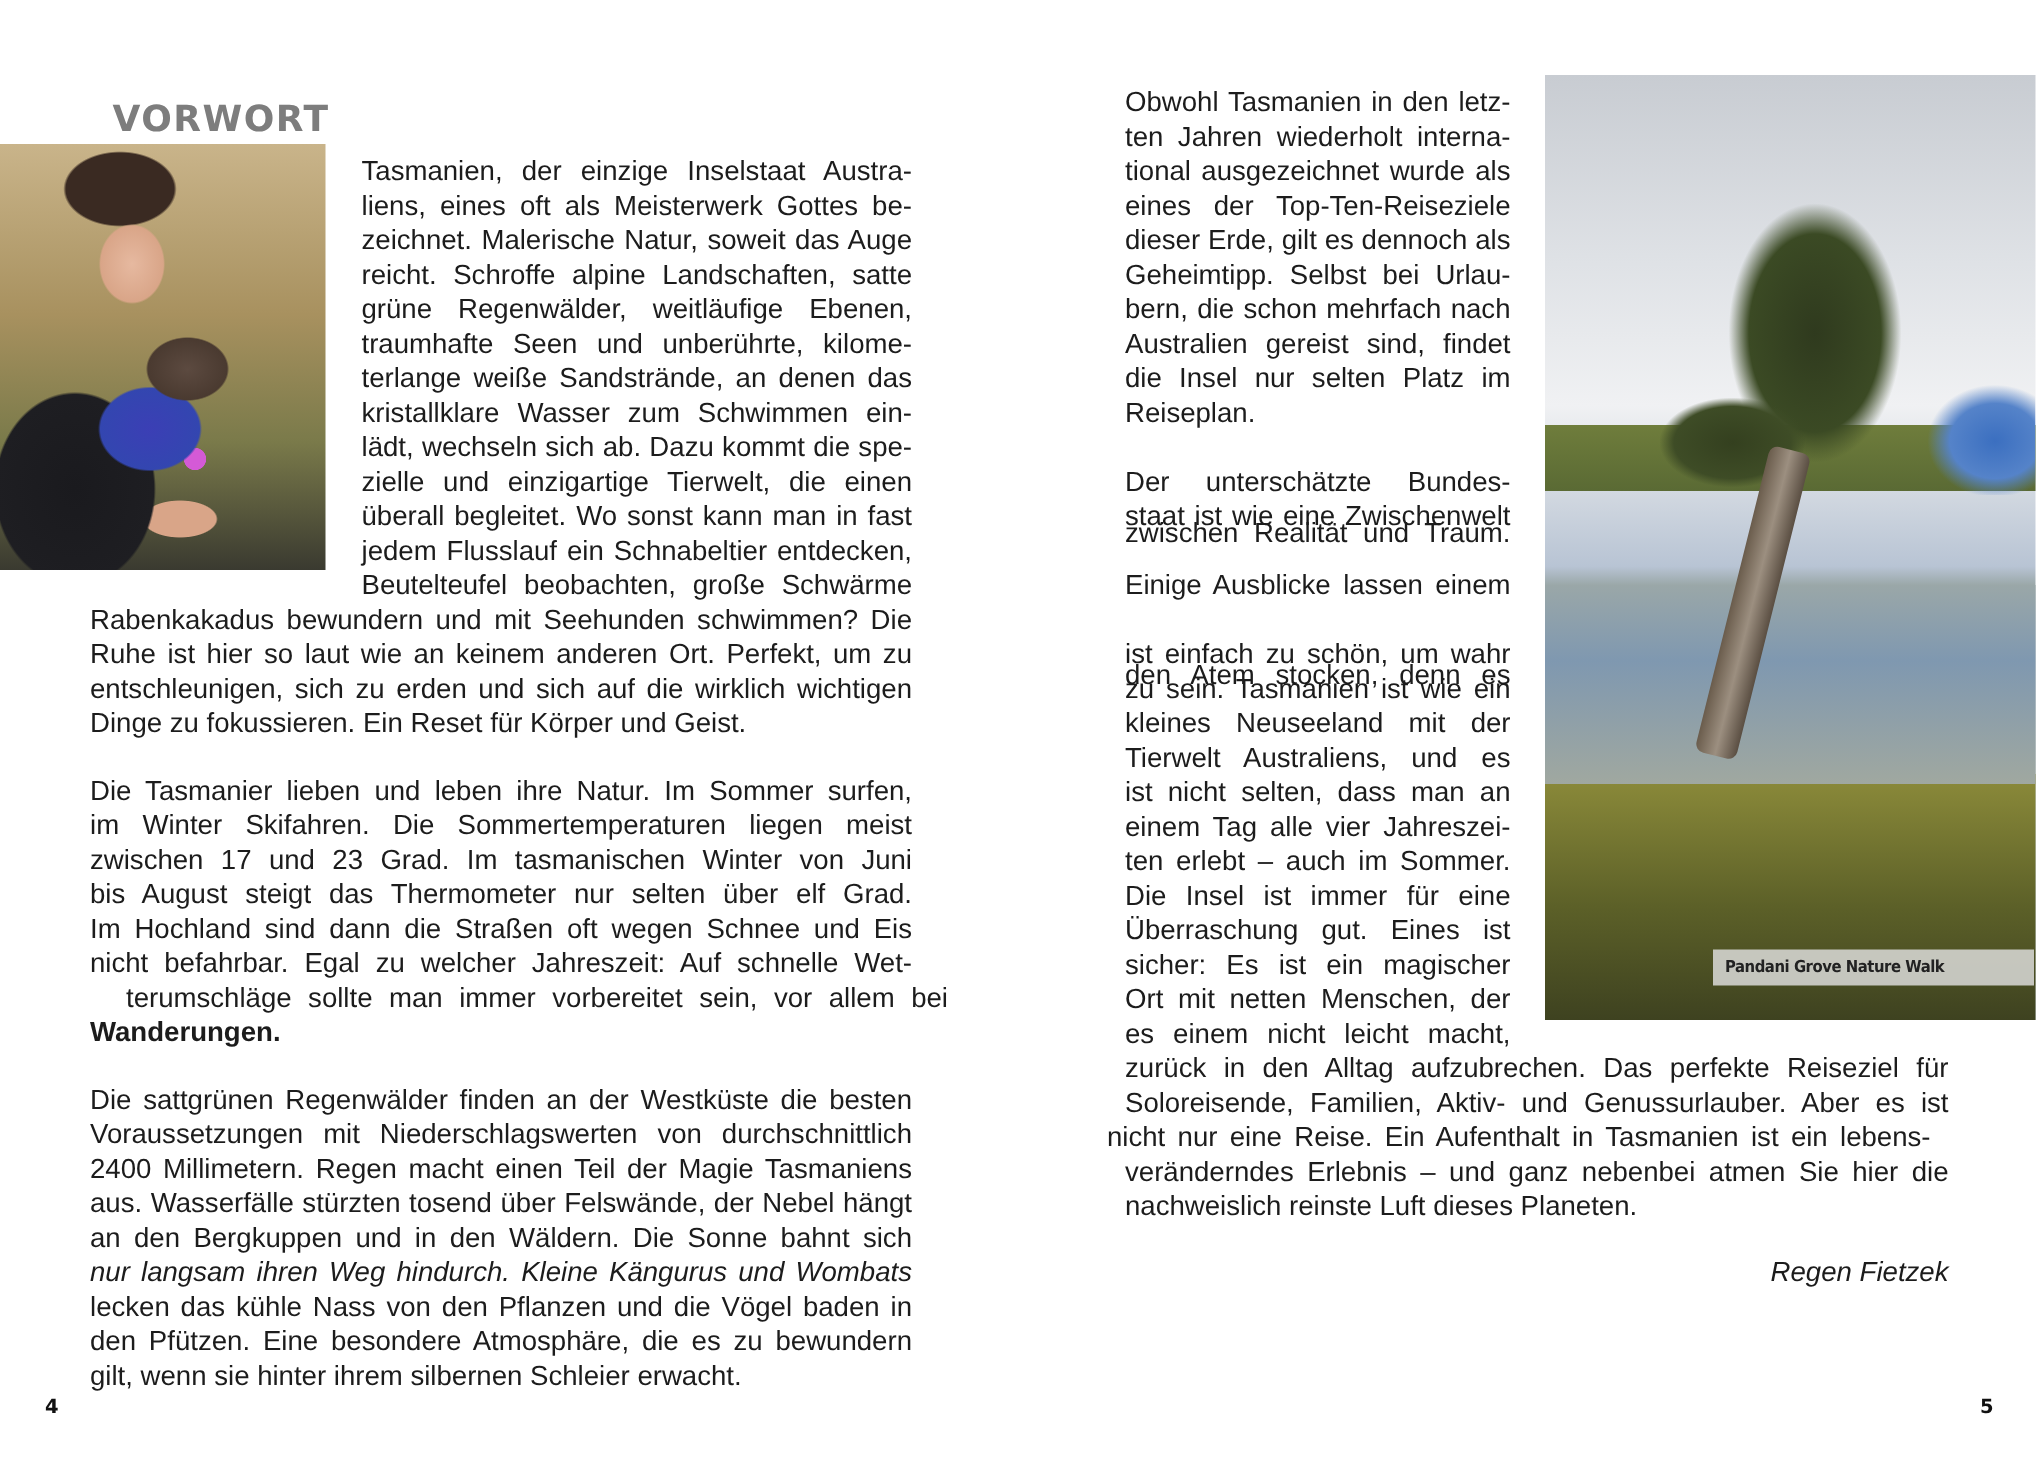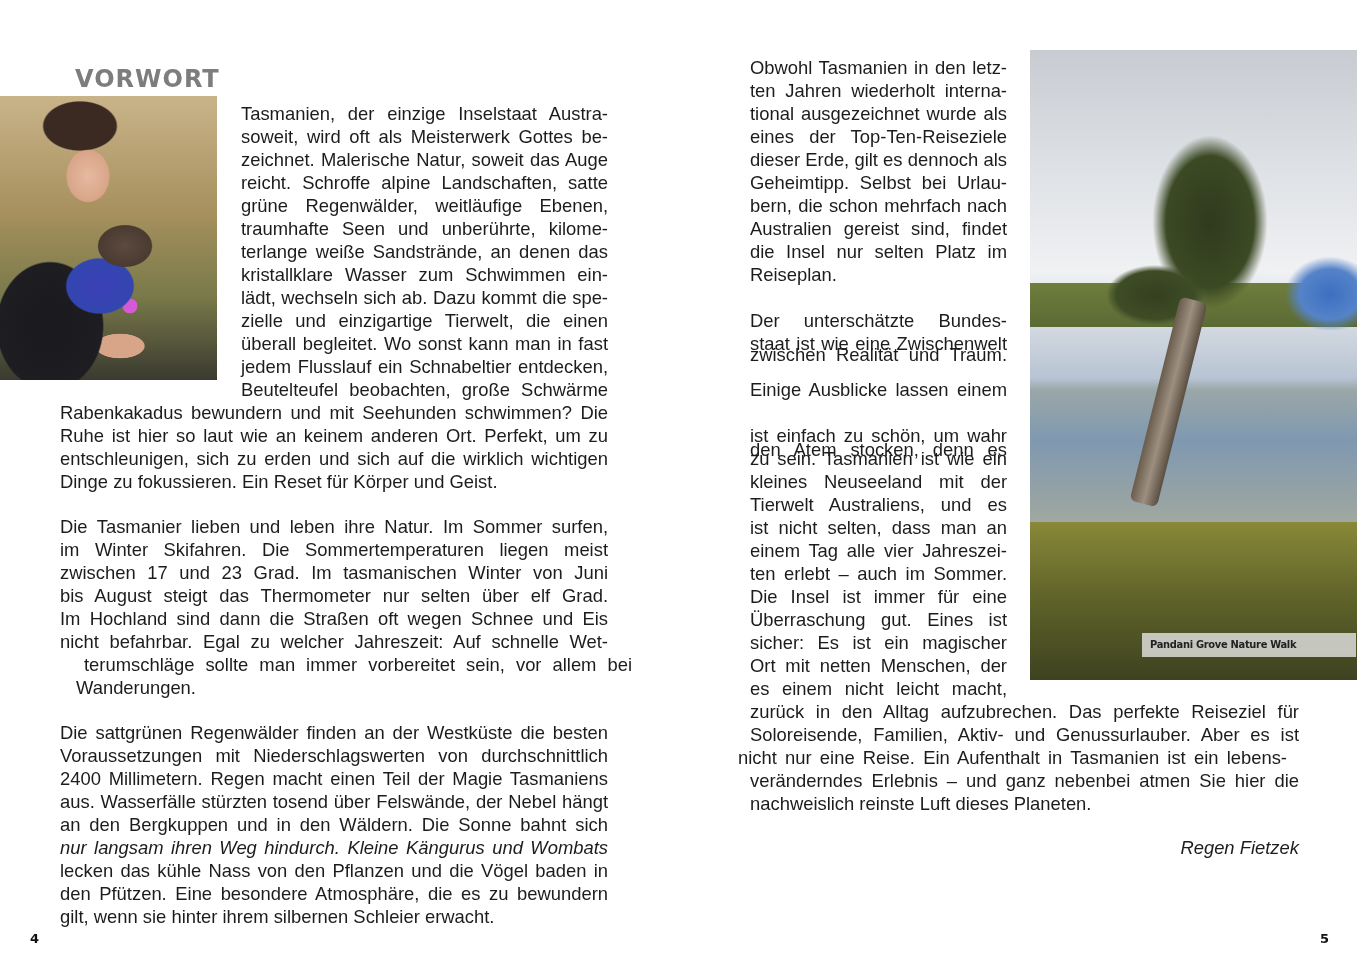--- a/index.html
+++ b/index.html
@@ -90,21 +90,21 @@
 </head>
 <body>
 
 <div class="page page-left">
   <h1 class="heading">VORWORT</h1>
 
   <div class="photo author-photo"></div>
 
   <div>
     <div class="line" style="left:241px;top:102px;width:367px;">Tasmanien, der einzige Inselstaat Austra-</div>
-    <div class="line" style="left:241px;top:125px;width:367px;">soweit, wird oft als Meisterwerk Gottes be-</div>
+    <div class="line" style="left:241px;top:125px;width:367px;">liens, eines oft als Meisterwerk Gottes be-</div>
     <div class="line" style="left:241px;top:148px;width:367px;">zeichnet. Malerische Natur, soweit das Auge</div>
     <div class="line" style="left:241px;top:171px;width:367px;">reicht. Schroffe alpine Landschaften, satte</div>
     <div class="line" style="left:241px;top:194px;width:367px;">grüne Regenwälder, weitläufige Ebenen,</div>
     <div class="line" style="left:241px;top:217px;width:367px;">traumhafte Seen und unberührte, kilome-</div>
     <div class="line" style="left:241px;top:240px;width:367px;">terlange weiße Sandstrände, an denen das</div>
     <div class="line" style="left:241px;top:263px;width:367px;">kristallklare Wasser zum Schwimmen ein-</div>
     <div class="line" style="left:241px;top:286px;width:367px;">lädt, wechseln sich ab. Dazu kommt die spe-</div>
     <div class="line" style="left:241px;top:309px;width:367px;">zielle und einzigartige Tierwelt, die einen</div>
     <div class="line" style="left:241px;top:332px;width:367px;">überall begleitet. Wo sonst kann man in fast</div>
     <div class="line" style="left:241px;top:355px;width:367px;">jedem Flusslauf ein Schnabeltier entdecken,</div>
@@ -116,21 +116,21 @@
   </div>
 
   <div>
     <div class="line" style="left:60px;top:515px;width:548px;">Die Tasmanier lieben und leben ihre Natur. Im Sommer surfen,</div>
     <div class="line" style="left:60px;top:538px;width:548px;">im Winter Skifahren. Die Sommertemperaturen liegen meist</div>
     <div class="line" style="left:60px;top:561px;width:548px;">zwischen 17 und 23 Grad. Im tasmanischen Winter von Juni</div>
     <div class="line" style="left:60px;top:584px;width:548px;">bis August steigt das Thermometer nur selten über elf Grad.</div>
     <div class="line" style="left:60px;top:607px;width:548px;">Im Hochland sind dann die Straßen oft wegen Schnee und Eis</div>
     <div class="line" style="left:60px;top:630px;width:548px;">nicht befahrbar. Egal zu welcher Jahreszeit: Auf schnelle Wet-</div>
     <div class="line" style="left:60px;top:653px;width:548px;margin-left:24px;">terumschläge sollte man immer vorbereitet sein, vor allem bei</div>
-    <div class="line last" style="left:76px;top:676px;width:548px;">Wanderungen.</div>
+    <div class="line last" style="left:60px;top:676px;width:548px;font-weight:bold;">Wanderungen.</div>
   </div>
 
   <div>
     <div class="line" style="left:60px;top:721px;width:548px;">Die sattgrünen Regenwälder finden an der Westküste die besten</div>
     <div class="line" style="left:60px;top:744px;width:548px;">Voraussetzungen mit Niederschlagswerten von durchschnittlich</div>
     <div class="line" style="left:60px;top:767px;width:548px;">2400 Millimetern. Regen macht einen Teil der Magie Tasmaniens</div>
     <div class="line" style="left:60px;top:790px;width:548px;">aus. Wasserfälle stürzten tosend über Felswände, der Nebel hängt</div>
     <div class="line" style="left:60px;top:813px;width:548px;">an den Bergkuppen und in den Wäldern. Die Sonne bahnt sich</div>
     <div class="line" style="left:60px;top:836px;width:548px;font-style:italic;">nur langsam ihren Weg hindurch. Kleine Kängurus und Wombats</div>
     <div class="line" style="left:60px;top:859px;width:548px;">lecken das kühle Nass von den Pflanzen und die Vögel baden in</div>

